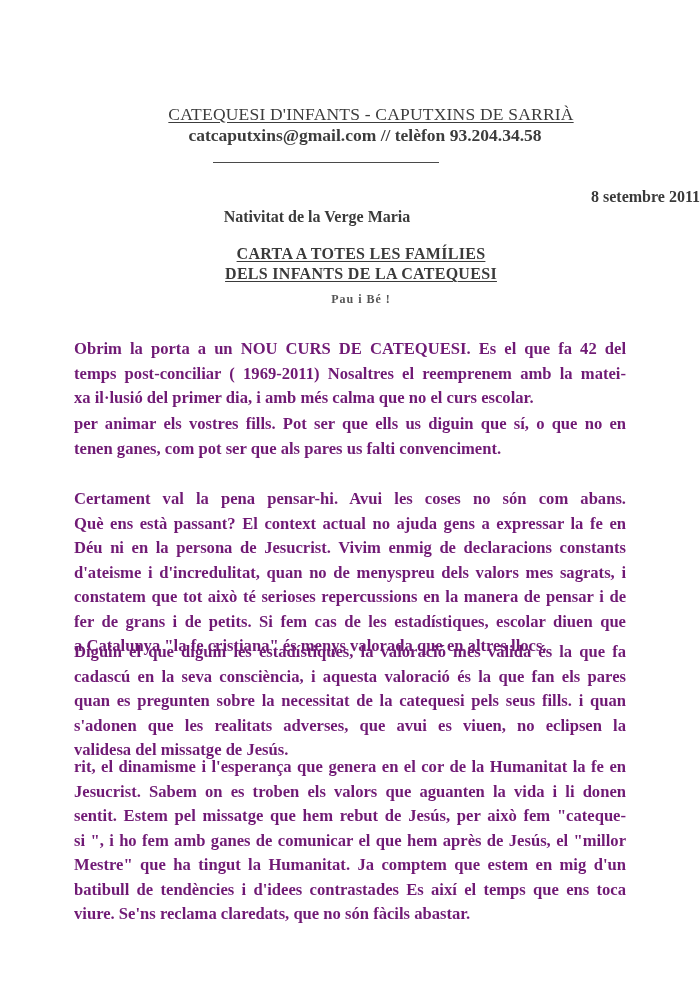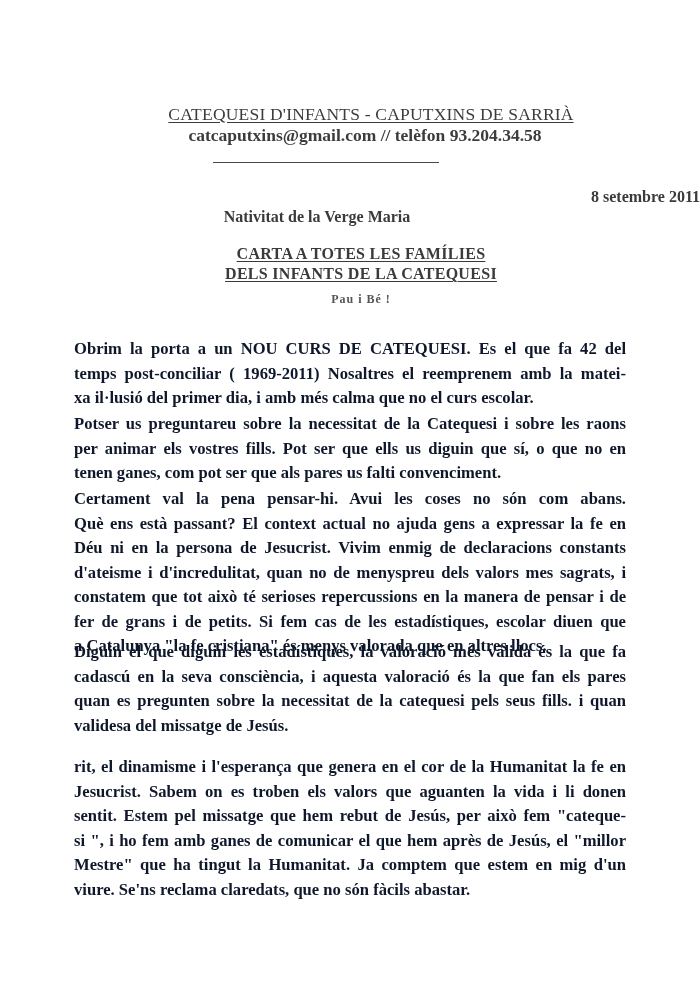--- a/index.html
+++ b/index.html
@@ -102,21 +102,21 @@
       color: #555;
     }
     .para {
       position: absolute;
       left: 74px;
       width: 552px;
       font-size: 16.6px;
       font-weight: bold;
       line-height: 24.5px;
       text-align: justify;
-      color: #0f172a;
+      color: #701a75;
     }
     .para .line {
       display: block;
       white-space: nowrap;
       text-align-last: justify;
       text-align: justify;
     }
     .para .line.last {
       text-align-last: left;
     }
@@ -144,41 +144,42 @@
   </div>
 
   <div class="greeting">Pau  i  Bé !</div>
 
   <div class="para" id="p1">
       <span class="line">Obrim la porta a un NOU CURS DE CATEQUESI. Es el que fa 42 del</span>
       <span class="line">temps post-conciliar ( 1969-2011)    Nosaltres el reemprenem amb la matei-</span>
       <span class="line last">xa  il·lusió del primer dia, i amb més calma que no el curs escolar.</span>
     </div>
   <div class="para" id="p2">
-      <span class="line">Potser us preguntareu  sobre la necessitat  de la Catequesi i sobre les raons</span>
       <span class="line">per animar els vostres fills. Pot ser que ells us diguin que sí, o que no en</span>
       <span class="line last">tenen ganes, com pot ser que als pares us falti convenciment.</span>
     </div>
   <div class="para" id="p3">
       <span class="line">Certament  val la pena pensar-hi.  Avui les coses no són com abans.</span>
       <span class="line">Què ens està passant?  El context actual  no  ajuda gens a expressar  la fe en</span>
       <span class="line">Déu ni en la persona de Jesucrist. Vivim enmig de declaracions  constants</span>
       <span class="line">d'ateisme i d'incredulitat, quan no de menyspreu dels valors mes sagrats, i</span>
       <span class="line">constatem que tot això té serioses repercussions en la manera de pensar i de</span>
       <span class="line">fer de  grans i de petits.  Si fem cas de les estadístiques, escolar diuen que</span>
       <span class="line last">a Catalunya  "la fe cristiana" és menys valorada que en altres llocs.</span>
     </div>
   <div class="para" id="p4">
       <span class="line">Diguin el que diguin les estadístiques, la valoració més vàlida és la que fa</span>
       <span class="line">cadascú en la seva consciència, i  aquesta valoració és la que fan els pares</span>
       <span class="line">quan es pregunten sobre la necessitat de la catequesi pels seus fills. i quan</span>
+      <span class="line">s'adonen  que les realitats adverses,  que avui es viuen, no eclipsen  la</span>
       <span class="line last">validesa del missatge de  Jesús.</span>
     </div>
   <div class="para" id="p5">
       <span class="line">rit, el dinamisme i l'esperança  que genera en el cor de la Humanitat la fe en</span>
       <span class="line">Jesucrist. Sabem on  es troben els valors que aguanten la vida i li donen</span>
       <span class="line">sentit.  Estem pel  missatge que hem rebut de Jesús, per això fem "cateque-</span>
       <span class="line">si ", i ho fem amb ganes de comunicar  el que hem après de Jesús, el "millor</span>
       <span class="line">Mestre" que ha tingut la Humanitat.    Ja comptem que estem en mig d'un</span>
+      <span class="line">batibull de tendències i d'idees contrastades Es així el temps que ens toca</span>
       <span class="line last">viure. Se'ns reclama  claredats,  que no són fàcils abastar.</span>
     </div>
 
 </div>
 
 </body></html>

